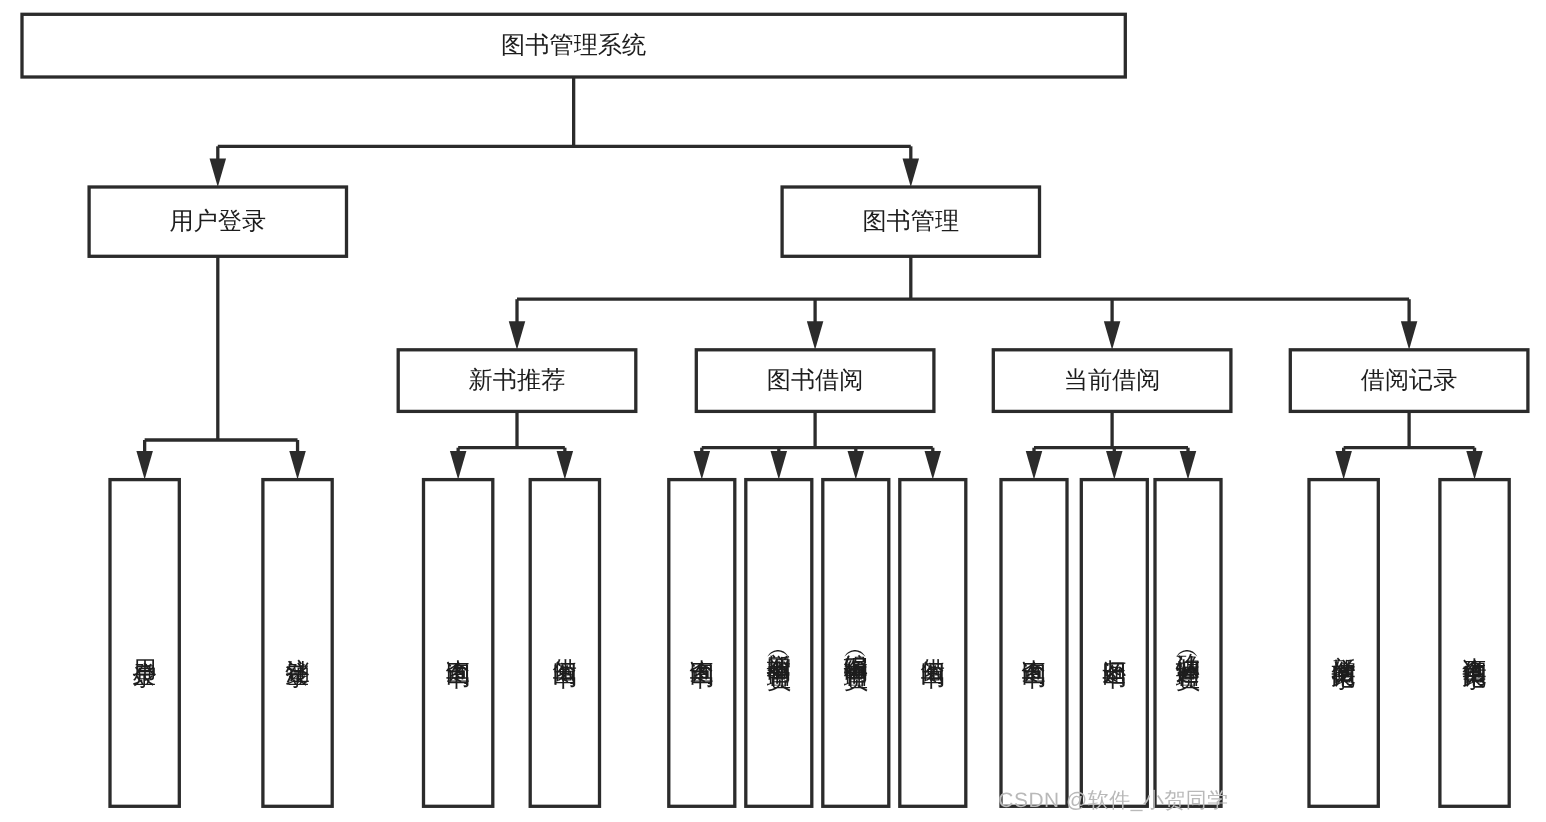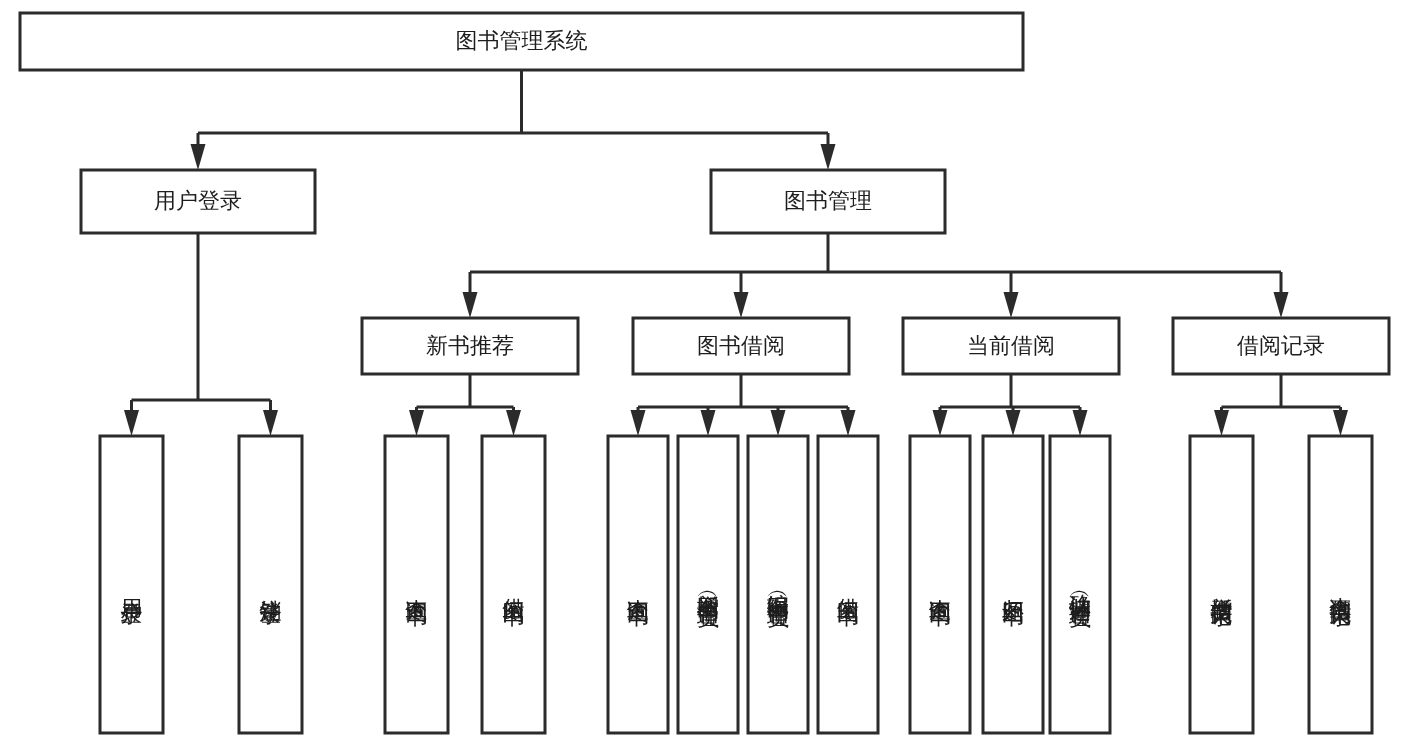--- a/index.html
+++ b/index.html
@@ -205,14 +205,15 @@
         <span class="vert-label">确认归还（管理员）</span>
       </div>
       <div class="vert-label-wrap" style="left: 1190px; top: 436px; width: 63px; height: 297px;">
         <span class="vert-label">新增借阅记录</span>
       </div>
       <div class="vert-label-wrap" style="left: 1309px; top: 436px; width: 63px; height: 297px;">
         <span class="vert-label">查询借阅记录</span>
       </div>
     </div>
 
+  <div class="watermark">CSDN @软件_小贺同学</div>
 
 </div>
 
 </body></html>

